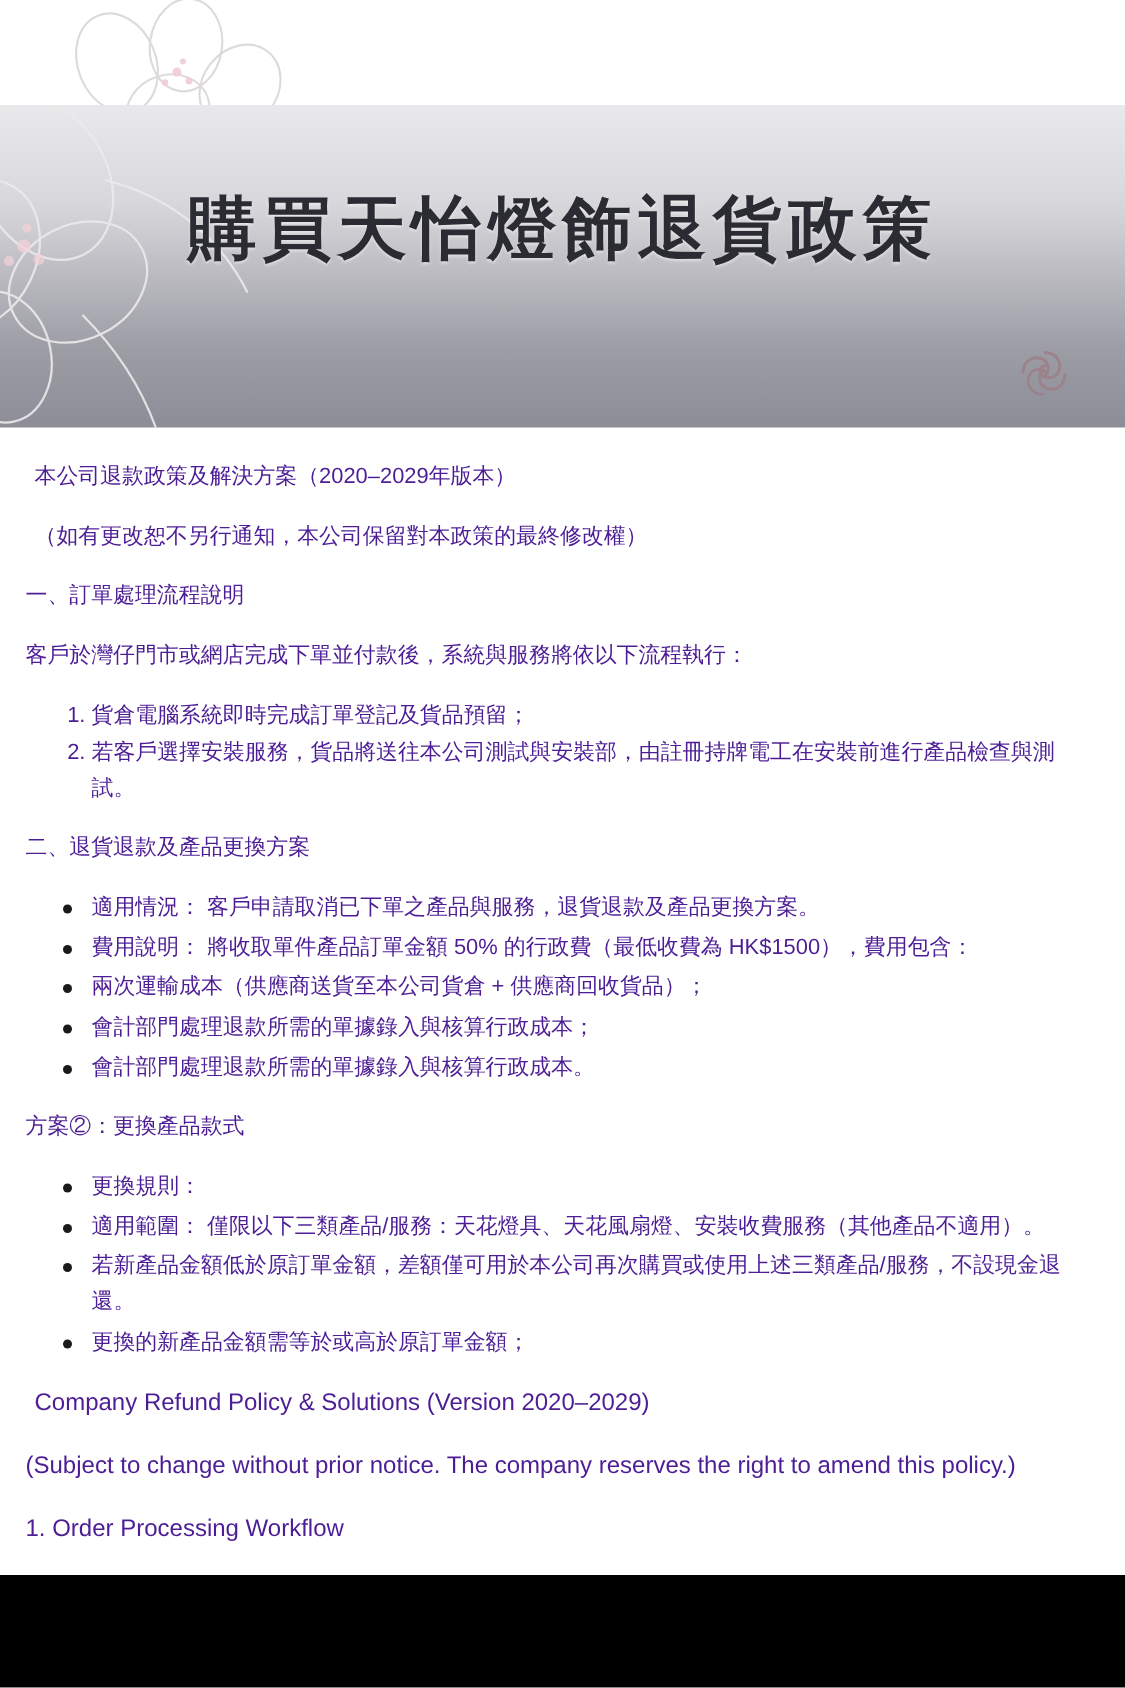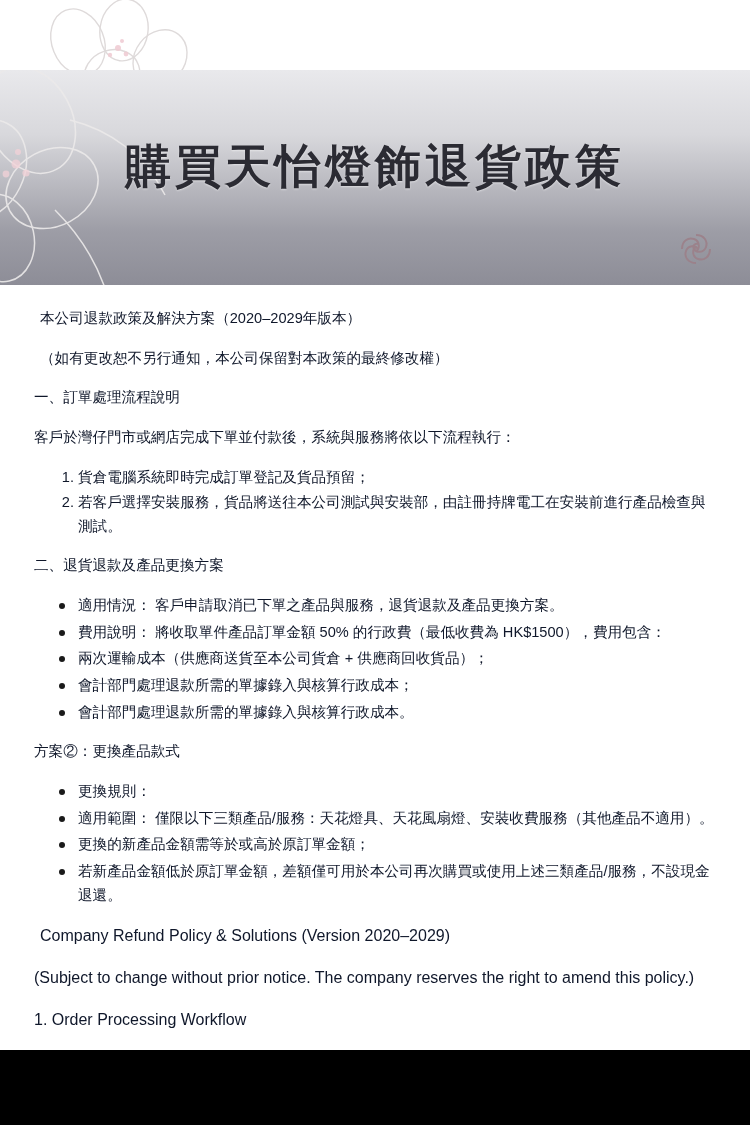--- a/index.html
+++ b/index.html
@@ -26,21 +26,21 @@
     width: 750px;
     height: 215px;
     margin-top: 70px;
     background: linear-gradient(180deg, #e9e9ec 0%, #d8d8dc 30%, #9d9da6 75%, #8d8d97 100%);
     overflow: hidden;
   }
   .banner-title {
     position: absolute;
     left: 0;
     right: 0;
-    top: 66px;
+    top: 52px;
     text-align: center;
     font-family: "DejaVu Sans", "Liberation Sans", sans-serif;
     font-size: 46px;
     font-weight: 700;
     letter-spacing: 4px;
     color: #2b2b33;
     text-shadow: 0 1px 2px rgba(255,255,255,0.5);
     white-space: nowrap;
   }
   .topflowers {
@@ -60,22 +60,22 @@
   }
   .rosette {
     position: absolute;
     right: 32px;
     bottom: 14px;
     width: 44px;
     height: 44px;
   }
   
   .content {
-    padding: 22px 34px 0 34px;
-    color: #0f172a;
+    padding: 22px 34px 0 17px;
+    color: #4c1d95;
     font-size: 14.6px;
     line-height: 1.62;
   }
   .content p {
     margin: 0 0 16px 0;
   }
   .indent-1 {
     padding-left: 6px;
   }
   .heading-line {
@@ -194,22 +194,22 @@
       <li>費用說明： 將收取單件產品訂單金額 50% 的行政費（最低收費為 HK$1500），費用包含：</li>
       <li>兩次運輸成本（供應商送貨至本公司貨倉 + 供應商回收貨品）；</li>
       <li>會計部門處理退款所需的單據錄入與核算行政成本；</li>
       <li>會計部門處理退款所需的單據錄入與核算行政成本。</li>
     </ul>
 
     <p class="heading-line">方案②：更換產品款式</p>
     <ul class="dotted">
       <li>更換規則：</li>
       <li>適用範圍： 僅限以下三類產品/服務：天花燈具、天花風扇燈、安裝收費服務（其他產品不適用）。</li>
+      <li>若新產品金額低於原訂單金額，差額僅可用於本公司再次購買或使用上述三類產品/服務，不設現金退還。</li>
       <li>更換的新產品金額需等於或高於原訂單金額；</li>
-      <li>若新產品金額低於原訂單金額，差額僅可用於本公司再次購買或使用上述三類產品/服務，不設現金退還。</li>
     </ul>
 
     <p class="en indent-1">Company Refund Policy &amp; Solutions (Version 2020–2029)</p>
     <p class="en">(Subject to change without prior notice. The company reserves the right to amend this policy.)</p>
     <p class="en">1. Order Processing Workflow</p>
 
     <div class="spacer-bottom"></div>
   </div>
 
   <div class="black-strip"></div>

